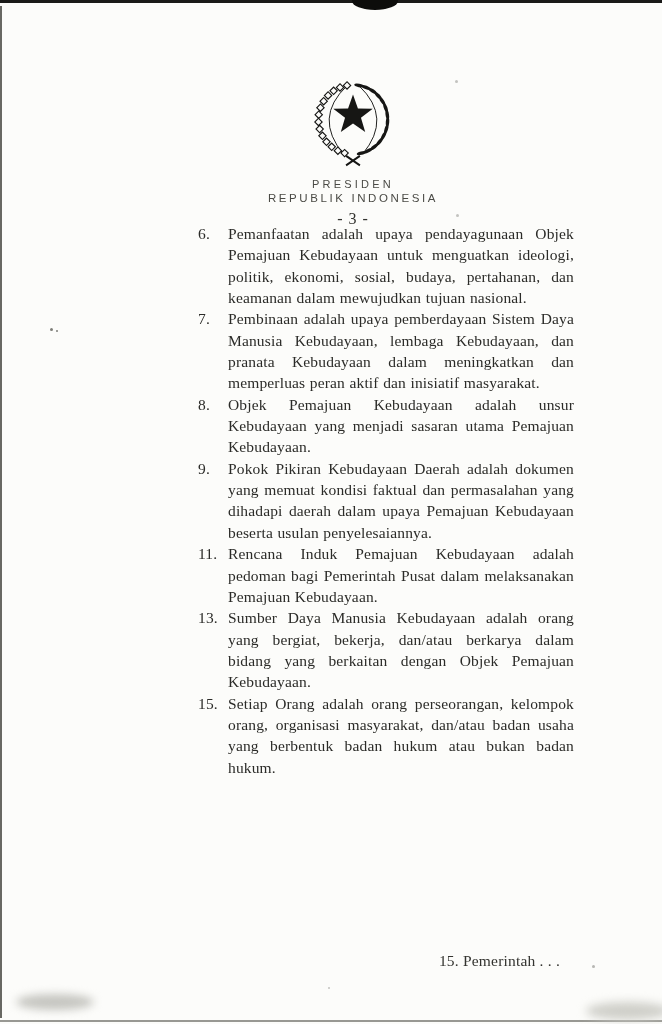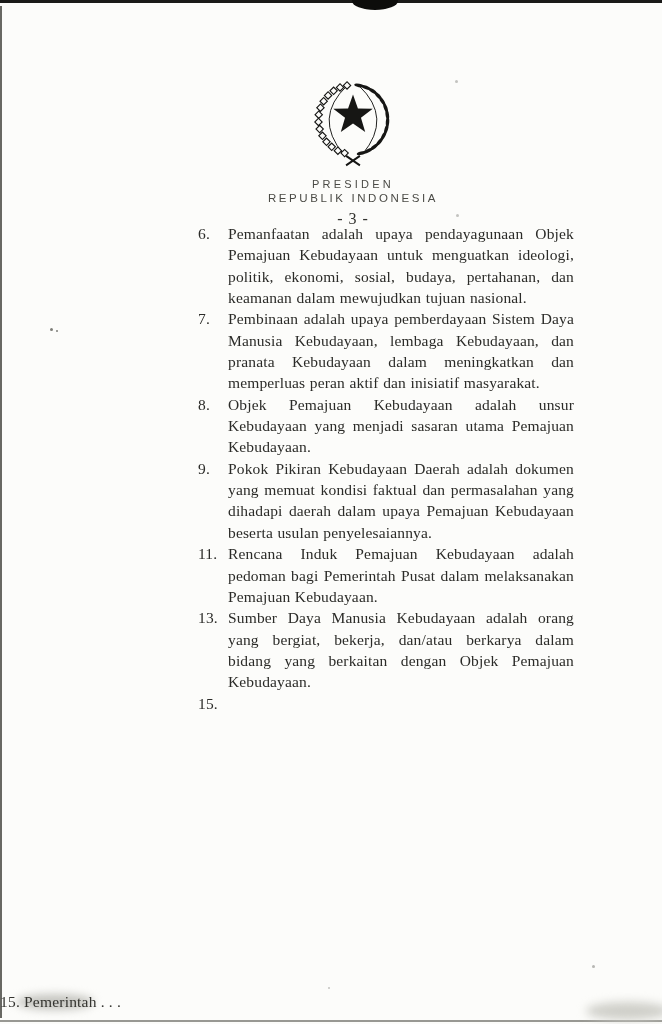--- a/index.html
+++ b/index.html
@@ -39,22 +39,22 @@
        color:#4a4a45;margin-top:2px;}
   .pageno{font-size:16px;margin-top:6px;letter-spacing:1px;color:#33332f;}
 
   
   .list{position:absolute;top:223px;left:198px;width:376px;}
   .item{position:relative;padding-left:30px;text-align:justify;
         font-size:15.5px;line-height:21.35px;letter-spacing:.15px;word-spacing:.5px;}
   .item .num{position:absolute;left:0;top:0;}
 
   
-  .catchword{position:absolute;top:952px;left:0;width:560px;text-align:left;
-             font-size:15.5px;letter-spacing:.2px;color:#33332f;margin-top:41px;}
+  .catchword{position:absolute;top:952px;left:0;width:560px;text-align:right;
+             font-size:15.5px;letter-spacing:.2px;color:#33332f;}
 </style>
 </head>
 <body>
 
 <div class="page">
 
   <div class="top-line"></div>
   <div class="top-blob"></div>
   <div class="left-line"></div>
   <div class="bottom-line"></div>
@@ -136,18 +136,19 @@
     <div class="item">
       <span class="num">11.</span>
       <span class="txt">Rencana Induk Pemajuan Kebudayaan adalah pedoman bagi Pemerintah Pusat dalam melaksanakan Pemajuan Kebudayaan.</span>
     </div>
     <div class="item">
       <span class="num">13.</span>
       <span class="txt">Sumber Daya Manusia Kebudayaan adalah orang yang bergiat, bekerja, dan/atau berkarya dalam bidang yang berkaitan dengan Objek Pemajuan Kebudayaan.</span>
     </div>
     <div class="item">
       <span class="num">15.</span>
+      <span class="txt">Setiap Orang adalah orang perseorangan, kelompok orang, organisasi masyarakat, dan/atau badan usaha yang berbentuk badan hukum atau bukan badan hukum.</span>
     </div>
   </div>
 
   <div class="catchword">15. Pemerintah . . .</div>
 
 </div>
 
 </body></html>

